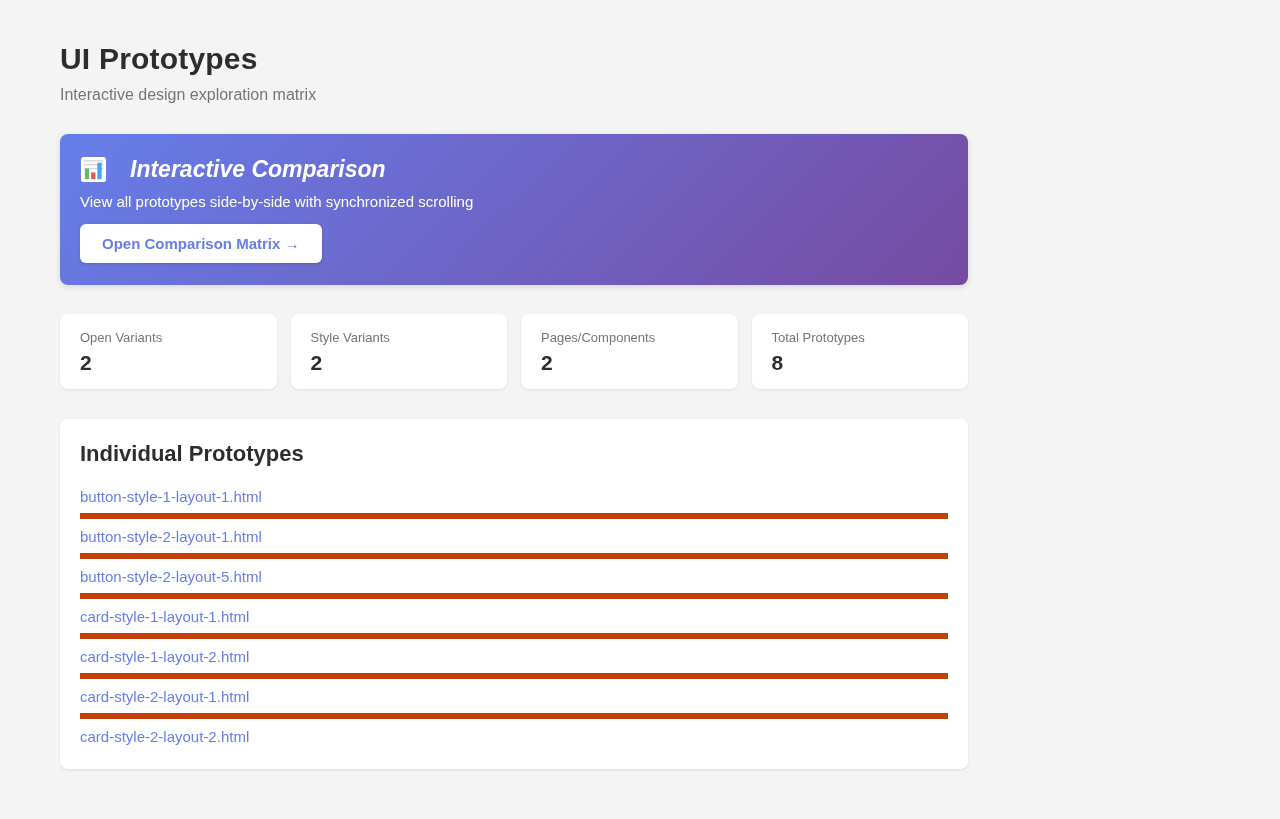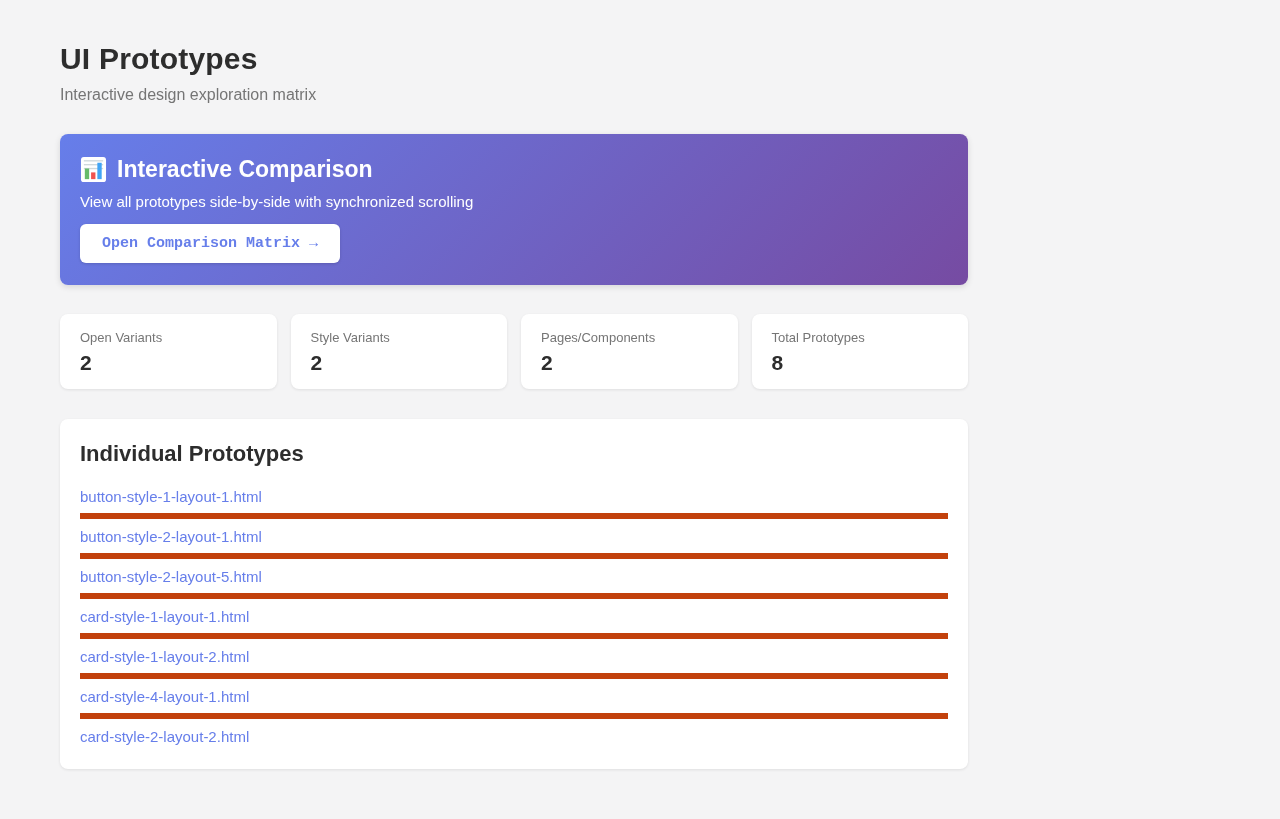--- a/index.html
+++ b/index.html
@@ -32,42 +32,43 @@
     margin-top: 30px;
     border-radius: 8px;
     padding: 22px 20px;
     background: linear-gradient(135deg, #667eea 0%, #764ba2 100%);
     color: #ffffff;
     box-shadow: 0 2px 6px rgba(0,0,0,0.12);
   }
   .banner-title-row {
     display: flex;
     align-items: flex-start;
-    gap: 10px;
+    gap: 23px;
+    font-style: italic;
   }
   .banner-title {
     font-size: 23px;
     font-weight: bold;
   }
   .chart-icon {
     width: 27px;
     height: 27px;
     display: inline-block;
     flex: 0 0 auto;
   }
   .banner-desc {
     margin-top: 10px;
     font-size: 15px;
   }
   .banner-btn {
     margin-top: 14px;
     display: inline-block;
     background: #ffffff;
     color: #667eea;
-    font-family: Liberation Mono, monospace;
+    font-family: Liberation Sans, sans-serif;
     font-size: 15px;
     font-weight: bold;
     border: none;
     border-radius: 6px;
     padding: 11px 22px;
     cursor: pointer;
     box-shadow: 0 1px 3px rgba(0,0,0,0.15);
   }
 
   
@@ -180,21 +181,21 @@
       <li class="proto-item">
         <a class="proto-link">button-style-2-layout-5.html</a>
       </li>
       <li class="proto-item">
         <a class="proto-link">card-style-1-layout-1.html</a>
       </li>
       <li class="proto-item">
         <a class="proto-link">card-style-1-layout-2.html</a>
       </li>
       <li class="proto-item">
-        <a class="proto-link">card-style-4-layout-1.html</a>
+        <a class="proto-link">card-style-2-layout-1.html</a>
       </li>
       <li class="proto-item">
         <a class="proto-link">card-style-2-layout-2.html</a>
       </li>
     </ul>
   </div>
 
 </div>
 
 </body></html>

